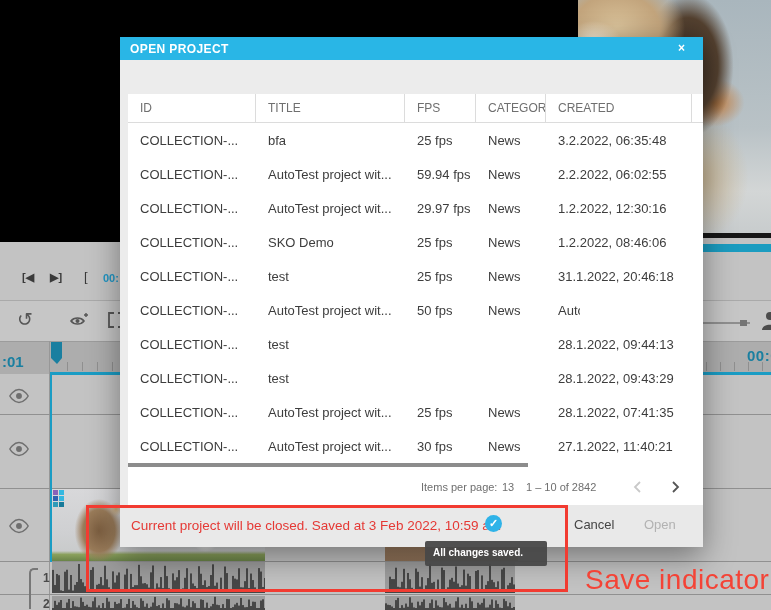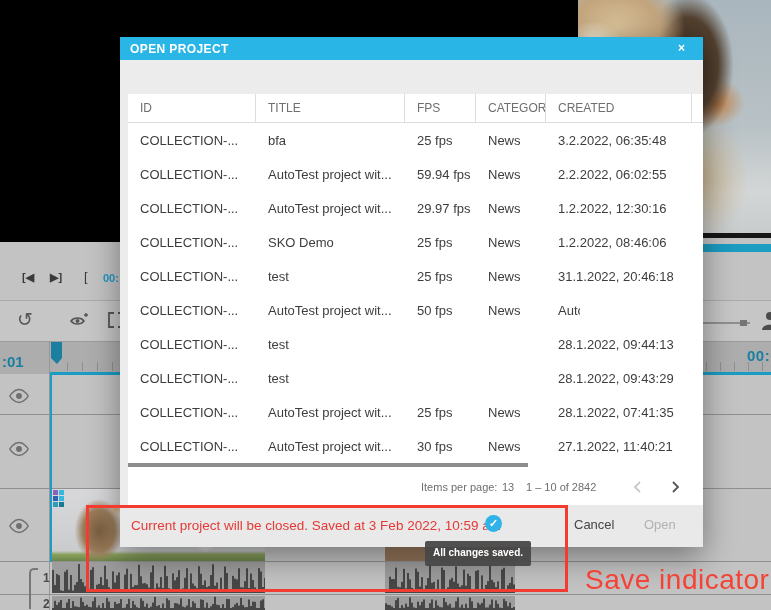--- a/index.html
+++ b/index.html
@@ -100,21 +100,21 @@
 
   #dialog-footer { left:0; top:468px; width:583px; height:42px; background:#e9e9e9;
     display:flex; align-items:center; }
   #warning-text { position:absolute; left:11px; top:13px; font-size:13.5px; color:#e53935; }
   #saved-check { position:absolute; left:365px; top:10px; width:17px; height:17px; border-radius:50%;
     background:#2fb3e8; color:#fff; font-size:11px; font-weight:bold; text-align:center; line-height:17px; }
   #cancel-btn { position:absolute; left:454px; top:12px; font-size:13px; color:#454545; cursor:pointer;text-align:center; }
   #open-btn { position:absolute; left:524px; top:12px; font-size:13px; color:#b2b2b2; }
 
   
-  #tooltip { left:425px; top:541px; background:rgba(72,72,72,.95); color:#fff; padding:5px 8px 6px 8px;
+  #tooltip { left:425px; top:541px; background:rgba(72,72,72,.95); color:#fff; padding:5px 24px 6px 8px;
     z-index:20; border-radius:2px; }
   #tooltip div { font-size:10px; font-weight:bold; line-height:14px; white-space:nowrap; }
   #annotation-box { left:86px; top:505px; width:482px; height:87px; border:3px solid #f23b31;
     z-index:30; pointer-events:none; }
   #save-indicator { z-index:30; }
   svg { display:block; }
 </style>
 </head>
 <body>
 

